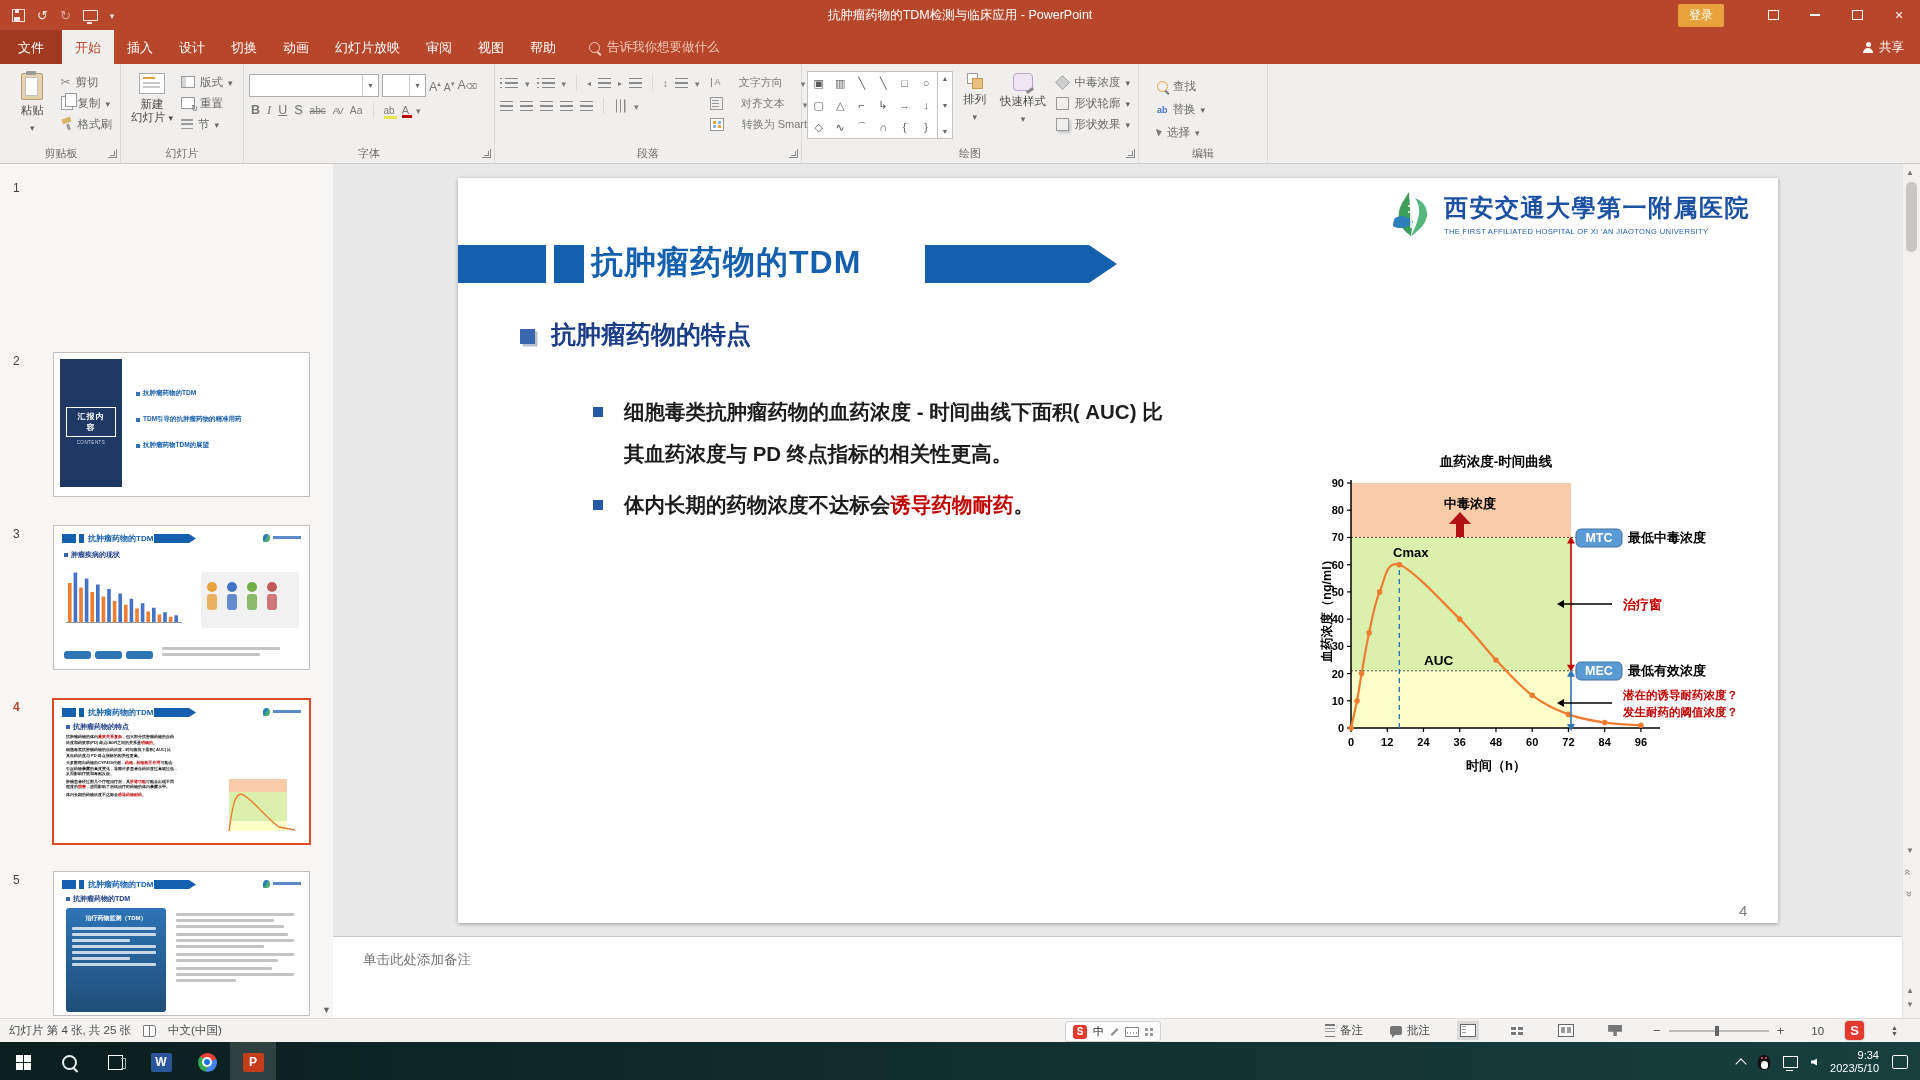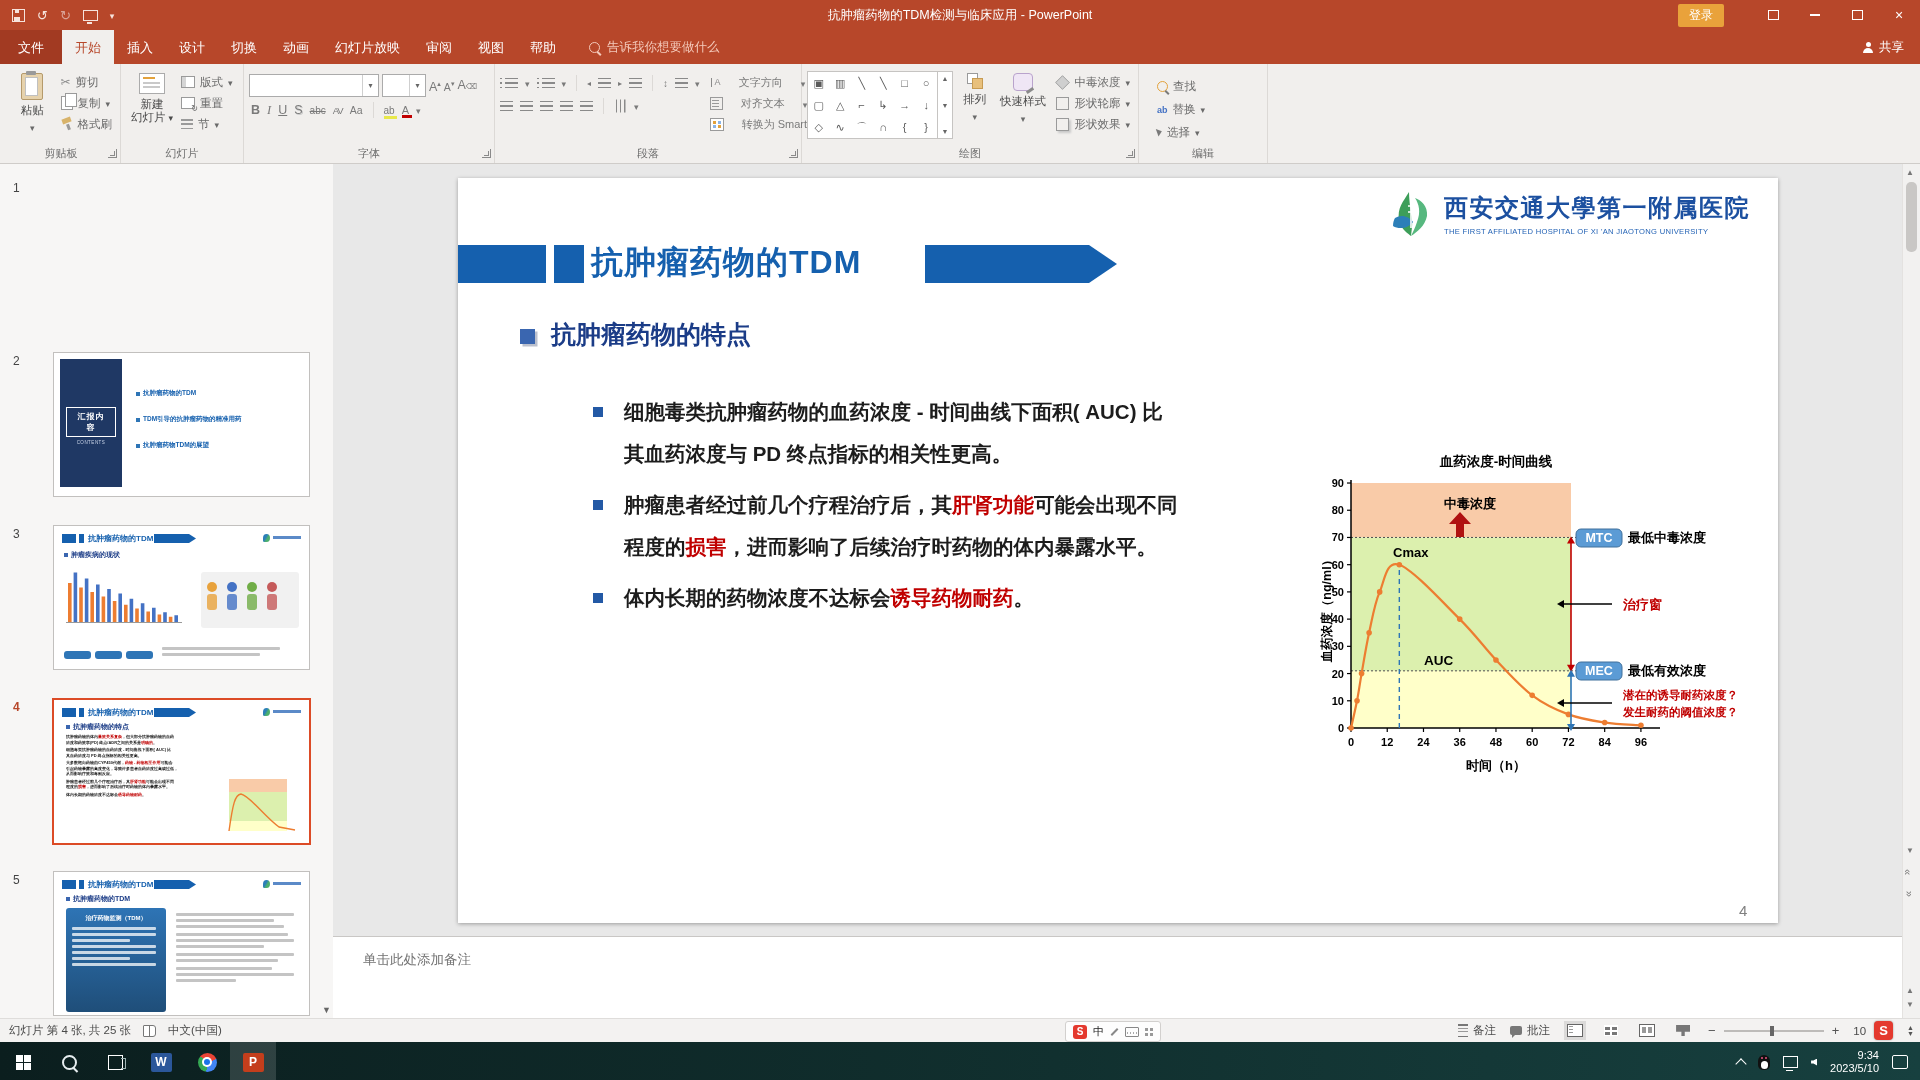--- a/index.html
+++ b/index.html
@@ -172,21 +172,21 @@
   .statusbar{height:23px;background:#F3F2F1;border-top:1px solid #DFDDDB;display:flex;align-items:center;font-size:11.5px;color:#4a4a4a;position:relative;}
   .sb-left{display:flex;align-items:center;gap:12px;padding-left:9px;}
   .ic-spell{width:11px;height:10px;border:1px solid #777;border-radius:1px 3px 3px 1px;position:relative;background:#fff;}
   .ic-spell::after{content:"";position:absolute;left:4.5px;top:0;width:1px;height:100%;background:#777;}
   .ime{position:absolute;left:1065px;top:2px;height:19px;display:flex;align-items:center;gap:6px;background:#FDFDFD;border:1px solid #D2D0CE;border-radius:3px;padding:0 7px;}
   .ime-s{width:14px;height:14px;border-radius:3px;background:#E4392E;color:#fff;font-size:10px;font-weight:bold;display:flex;align-items:center;justify-content:center;}
   .ime-mode{font-size:11px;color:#222;}
   .ime-pen{width:9px;height:2px;background:#888;transform:rotate(-45deg);}
   .ime-kbd{width:12px;height:8px;border:1px solid #888;border-radius:1px;background:repeating-linear-gradient(90deg,#aaa 0 1px,transparent 1px 3px);background-size:10px 2px;background-position:1px 4px;background-repeat:no-repeat;}
   .ime-grid{width:8px;height:8px;background:conic-gradient(#999 0 0);background:linear-gradient(#999,#999) 0 0/3px 3px no-repeat,linear-gradient(#999,#999) 5px 0/3px 3px no-repeat,linear-gradient(#999,#999) 0 5px/3px 3px no-repeat,linear-gradient(#999,#999) 5px 5px/3px 3px no-repeat;}
-  .sb-right{margin-left:auto;display:flex;align-items:center;gap:14px;padding-right:4px;}
+  .sb-right{margin-left:auto;display:flex;align-items:center;gap:27px;padding-right:20px;}
   .sb-item{display:flex;align-items:center;gap:5px;}
   .ic-note{width:10px;height:10px;border-top:2px solid #777;border-bottom:1px solid #777;position:relative;}
   .ic-note::after{content:"";position:absolute;left:0;top:2px;width:10px;height:1px;background:#999;box-shadow:0 3px 0 #999;}
   .ic-cmt{width:12px;height:9px;background:#777;border-radius:2px;position:relative;}
   .ic-cmt::after{content:"";position:absolute;left:2px;bottom:-3px;border-left:3px solid #777;border-bottom:3px solid transparent;}
   .vwrap{width:22px;height:19px;display:flex;align-items:center;justify-content:center;}
   .vwrap.sel{background:#DBDAD9;}
   .vi{width:14px;height:11px;border:1px solid #666;background:#fff;position:relative;}
   .vi-normal::before{content:"";position:absolute;left:1px;top:1px;bottom:1px;width:4px;background:repeating-linear-gradient(#999 0 1px,transparent 1px 3px);}
   .vi-grid{border:none;}
@@ -687,21 +687,20 @@
             </svg>
             <div>
               <div class="lg-cn">西安交通大學第一附属医院</div>
               <div class="lg-en">THE FIRST AFFILIATED HOSPITAL OF XI 'AN JIAOTONG UNIVERSITY</div>
             </div>
           </div>
           <span class="hsq"></span>
           <div class="heading">抗肿瘤药物的特点</div>
           <ul class="bullets" id="bullets-host">
               <li><span>细胞毒类抗肿瘤药物的血药浓度 - 时间曲线下面积( AUC) 比</span><br><span>其血药浓度与 PD 终点指标的相关性更高。</span></li>
-              <li><span>肿瘤患者经过前几个疗程治疗后，其</span><span class="red">肝肾功能</span><span>可能会出现不同</span><br><span>程度的</span><span class="red">损害</span><span>，进而影响了后续治疗时药物的体内暴露水平。</span></li>
               <li><span>体内长期的药物浓度不达标会</span><span class="red">诱导药物耐药</span><span>。</span></li>
             </ul>
           <div class="chart" id="chart-host"><svg viewBox="0 0 465 335" width="465" height="335">
                 <rect x="31" y="33.02000000000001" width="220" height="54.44" fill="#F9CBA8"></rect>
                 <rect x="31" y="87.46000000000001" width="220" height="133.378" fill="#DCF0AE"></rect>
                 <rect x="31" y="220.838" width="220" height="57.162000000000006" fill="#FFFFC9"></rect>
                 <line x1="31" y1="87.46000000000001" x2="256" y2="87.46000000000001" stroke="#4d4d4d" stroke-width="1" stroke-dasharray="2 2"></line>
                 <line x1="31" y1="220.838" x2="256" y2="220.838" stroke="#4d4d4d" stroke-width="1" stroke-dasharray="2 2"></line>
                 <line x1="31" y1="30" x2="31" y2="278" stroke="#000" stroke-width="1.5"></line>
                 <line x1="28" y1="278" x2="340" y2="278" stroke="#000" stroke-width="1.5"></line>

